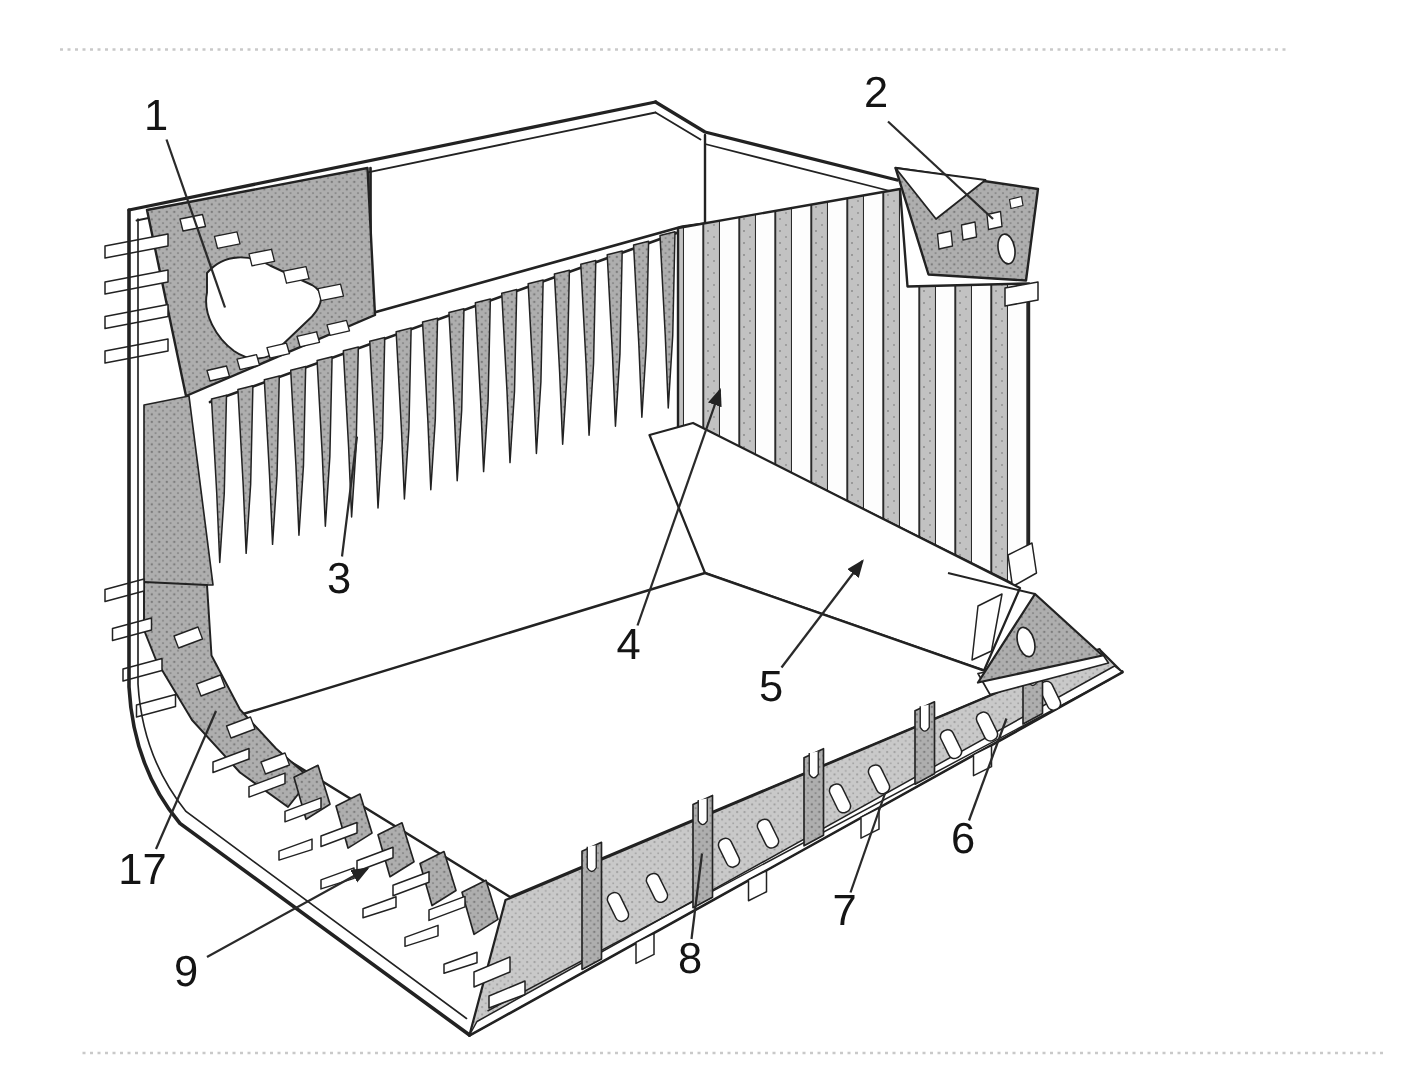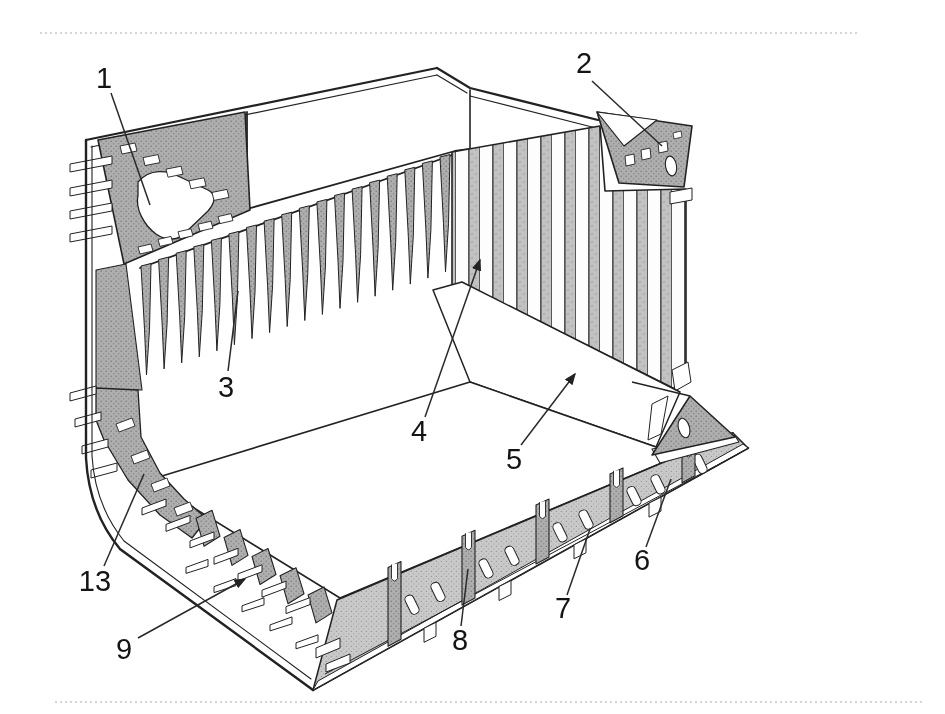--- a/index.html
+++ b/index.html
@@ -204,14 +204,14 @@
 
 <div class="lbl" style="left:104px;top:78px">1</div>
 <div class="lbl" style="left:584px;top:63px">2</div>
 <div class="lbl" style="left:226px;top:387px">3</div>
 <div class="lbl" style="left:419px;top:431px">4</div>
 <div class="lbl" style="left:514px;top:459px">5</div>
 <div class="lbl" style="left:642px;top:560px">6</div>
 <div class="lbl" style="left:563px;top:608px">7</div>
 <div class="lbl" style="left:460px;top:640px">8</div>
 <div class="lbl" style="left:124px;top:649px">9</div>
-<div class="lbl" style="left:95px;top:581px">13</div>
+<div class="lbl" style="left:95px;top:581px">17</div>
 </div>
 
 </body></html>

